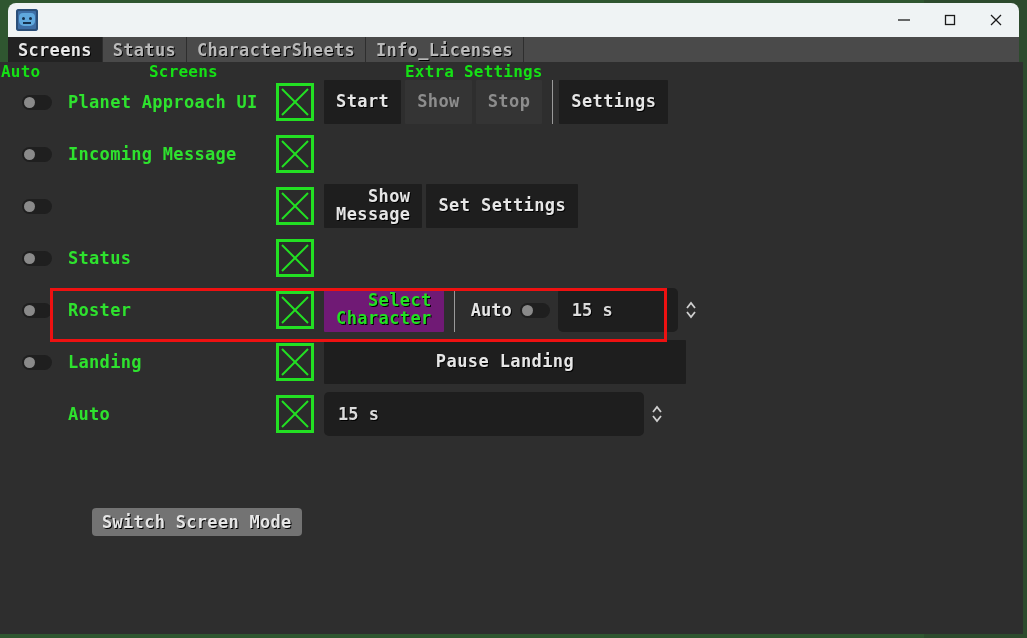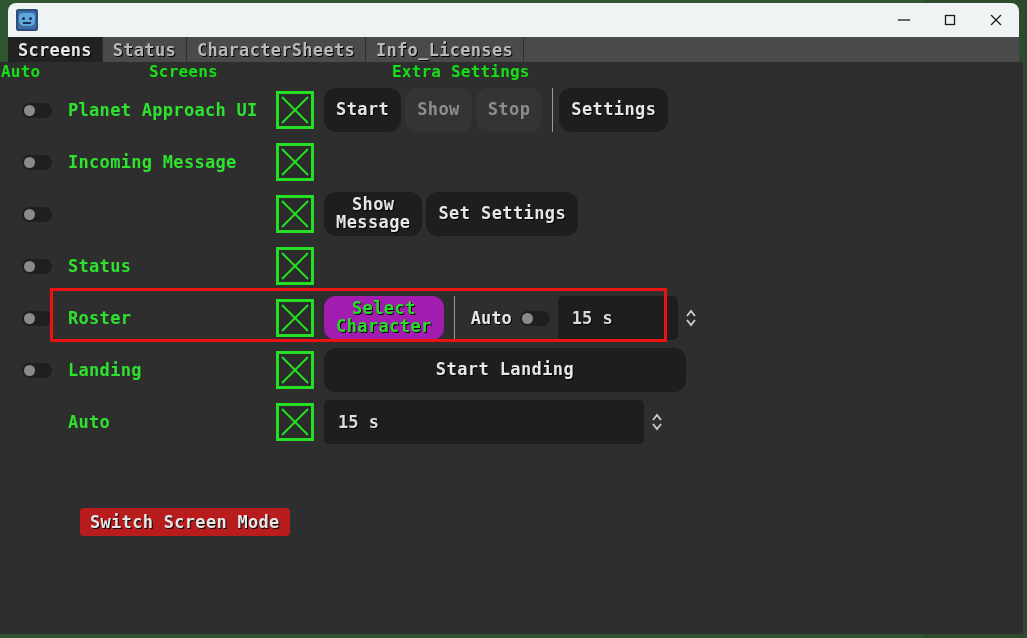--- a/index.html
+++ b/index.html
@@ -61,24 +61,24 @@
   .leftstrip{position:absolute;left:0;top:62px;width:4px;height:572px;background:#2e2e2e;}
 
   
   .hdr{position:absolute;top:0;left:0;width:100%;height:22px;}
   .hdr span{
     position:absolute;color:#15e015;font-size:16px;font-weight:bold;
     letter-spacing:0.2px;top:0;
   }
   .hdr .h-auto{left:-3px;}
   .hdr .h-screen{left:145px;}
-  .hdr .h-extra{left:388px;}
-
-  
-  .rows{position:absolute;top:22px;left:0;width:100%;}
+  .hdr .h-extra{left:401px;}
+
+  
+  .rows{position:absolute;top:14px;left:0;width:100%;}
   .row{position:relative;height:52px;display:flex;align-items:center;}
 
   .toggle{
     width:30px;height:15px;border-radius:8px;background:#1f1f1f;
     position:relative;flex:none;margin-left:18px;
   }
   .toggle .knob{
     position:absolute;left:2px;top:2px;width:11px;height:11px;border-radius:50%;
     background:#8a8a8a;
   }
@@ -91,46 +91,46 @@
 
   .xbox{
     position:absolute;left:272px;width:38px;height:38px;
     border:3px solid #23e023;box-sizing:border-box;background:#2b2b2b;
   }
   .xbox svg{display:block;}
 
   .ctrls{position:absolute;left:320px;display:flex;align-items:stretch;height:44px;}
 
   .btn{
-    background:#1e1e1e;border-radius:12px;display:flex;align-items:center;justify-content:center;
+    background:#1e1e1e;border-radius:1px;display:flex;align-items:center;justify-content:center;
     color:#e6e6e6;font-size:17px;font-weight:bold;letter-spacing:0.4px;
-    padding:0 12px;text-align:center;line-height:1.05;text-shadow:1px 1px 0 #000;
+    padding:0 12px;text-align:right;line-height:1.05;text-shadow:1px 1px 0 #000;
     white-space:pre-line;margin-right:4px;
   }
   .btn.dim{color:#8d8d8d;background:#343434;text-shadow:none;}
-  .btn.green{color:#23e023;background:#a21caf;}
+  .btn.green{color:#23e023;background:#701a75;}
   .vdiv{width:1px;background:#9a9a9a;margin:0 6px;align-self:stretch;}
 
   .spin{
     background:#1e1e1e;border-radius:5px;display:flex;align-items:center;
     color:#dcdcdc;font-size:17px;font-weight:bold;padding:0 14px;text-shadow:1px 1px 0 #000;text-align:right;
   }
   .stepper{
     display:flex;align-items:center;justify-content:center;width:26px;
     color:#cfcfcf;flex:none;
   }
 
   .autoinline{
     display:flex;align-items:center;color:#e6e6e6;font-size:17px;font-weight:bold;
     text-shadow:1px 1px 0 #000;padding:0 6px 0 10px;
   }
   .autoinline .toggle{margin-left:8px;margin-right:2px;}
 
   .ssm{
-    position:absolute;left:76px;top:446px;background:#b91c1c;border-radius:4px;
+    position:absolute;left:88px;top:446px;background:#737373;border-radius:4px;
     color:#e6e6e6;font-size:17px;font-weight:bold;letter-spacing:0.3px;
     padding:4px 10px;text-shadow:1px 1px 0 #000;white-space:nowrap;
   }
 
   .redbox{
     position:absolute;left:46px;top:226px;width:617px;height:54px;
     border:3px solid #ee1111;box-sizing:border-box;pointer-events:none;
   }
 </style>
 </head>
@@ -292,21 +292,21 @@
             <div class="knob"></div>
           </div>
         <div class="rowlabel">Landing</div>
         <div class="xbox">
           <svg width="32" height="32" viewBox="0 0 32 32">
               <line x1="3" y1="3" x2="29" y2="29" stroke="#23e023" stroke-width="2"></line>
               <line x1="29" y1="3" x2="3" y2="29" stroke="#23e023" stroke-width="2"></line>
             </svg>
         </div>
         <div class="ctrls">
-          <div class="btn" style="width:338px">Start Landing</div>
+          <div class="btn" style="width:338px">Pause Landing</div>
         </div>
       </div>
 
       <div class="row">
         <div class="toggle ghost"></div>
         <div class="rowlabel">Auto</div>
         <div class="xbox">
           <svg width="32" height="32" viewBox="0 0 32 32">
               <line x1="3" y1="3" x2="29" y2="29" stroke="#23e023" stroke-width="2"></line>
               <line x1="29" y1="3" x2="3" y2="29" stroke="#23e023" stroke-width="2"></line>

